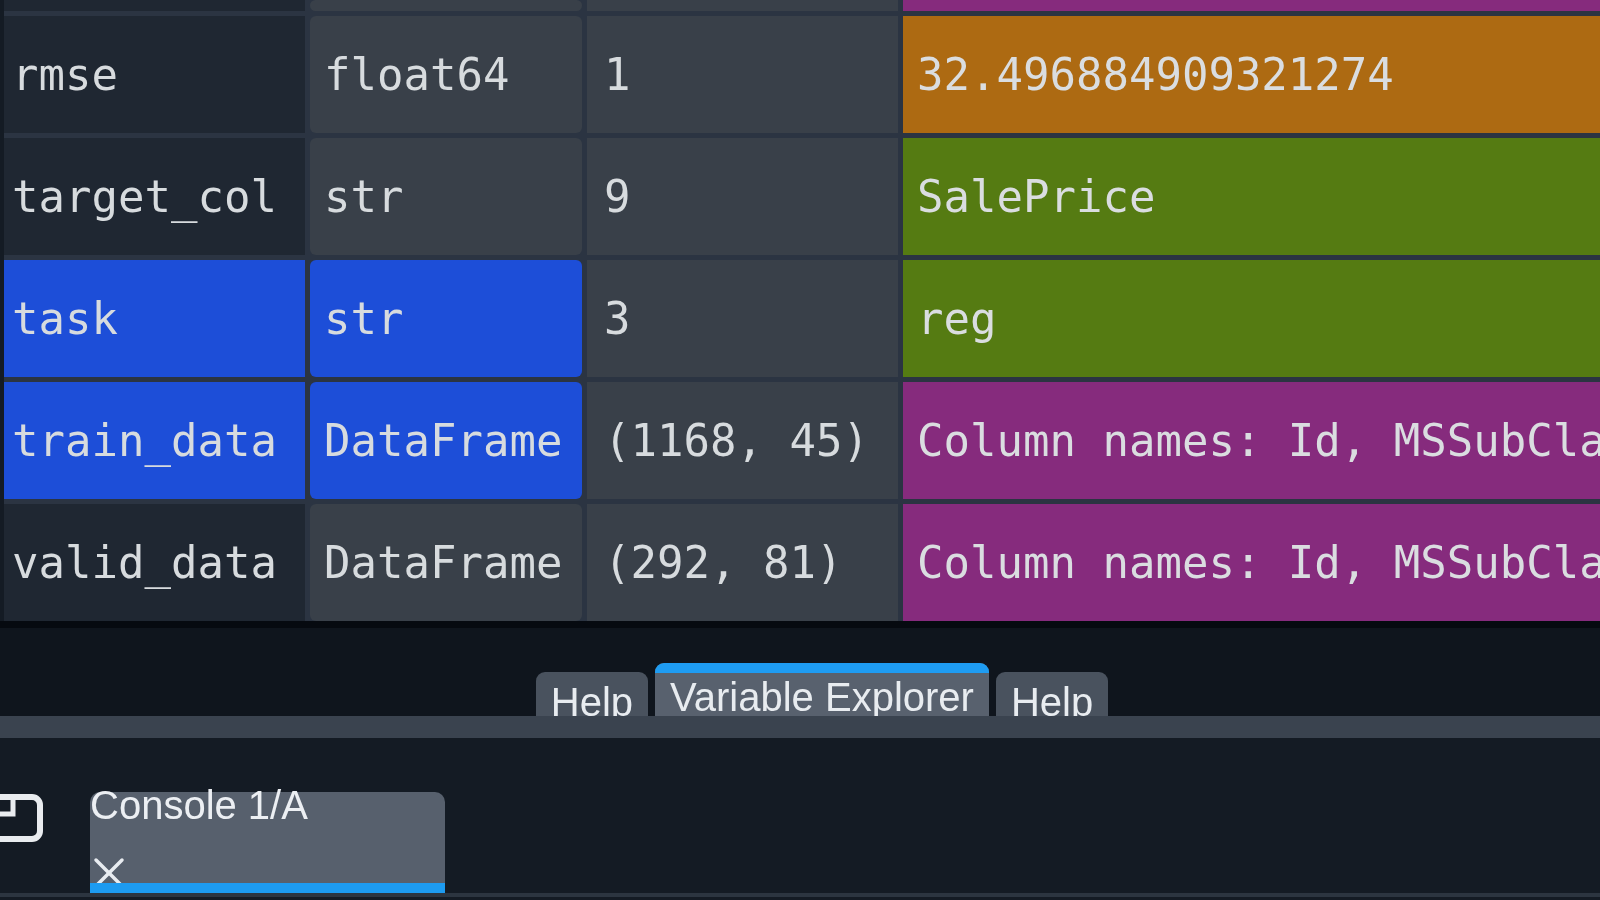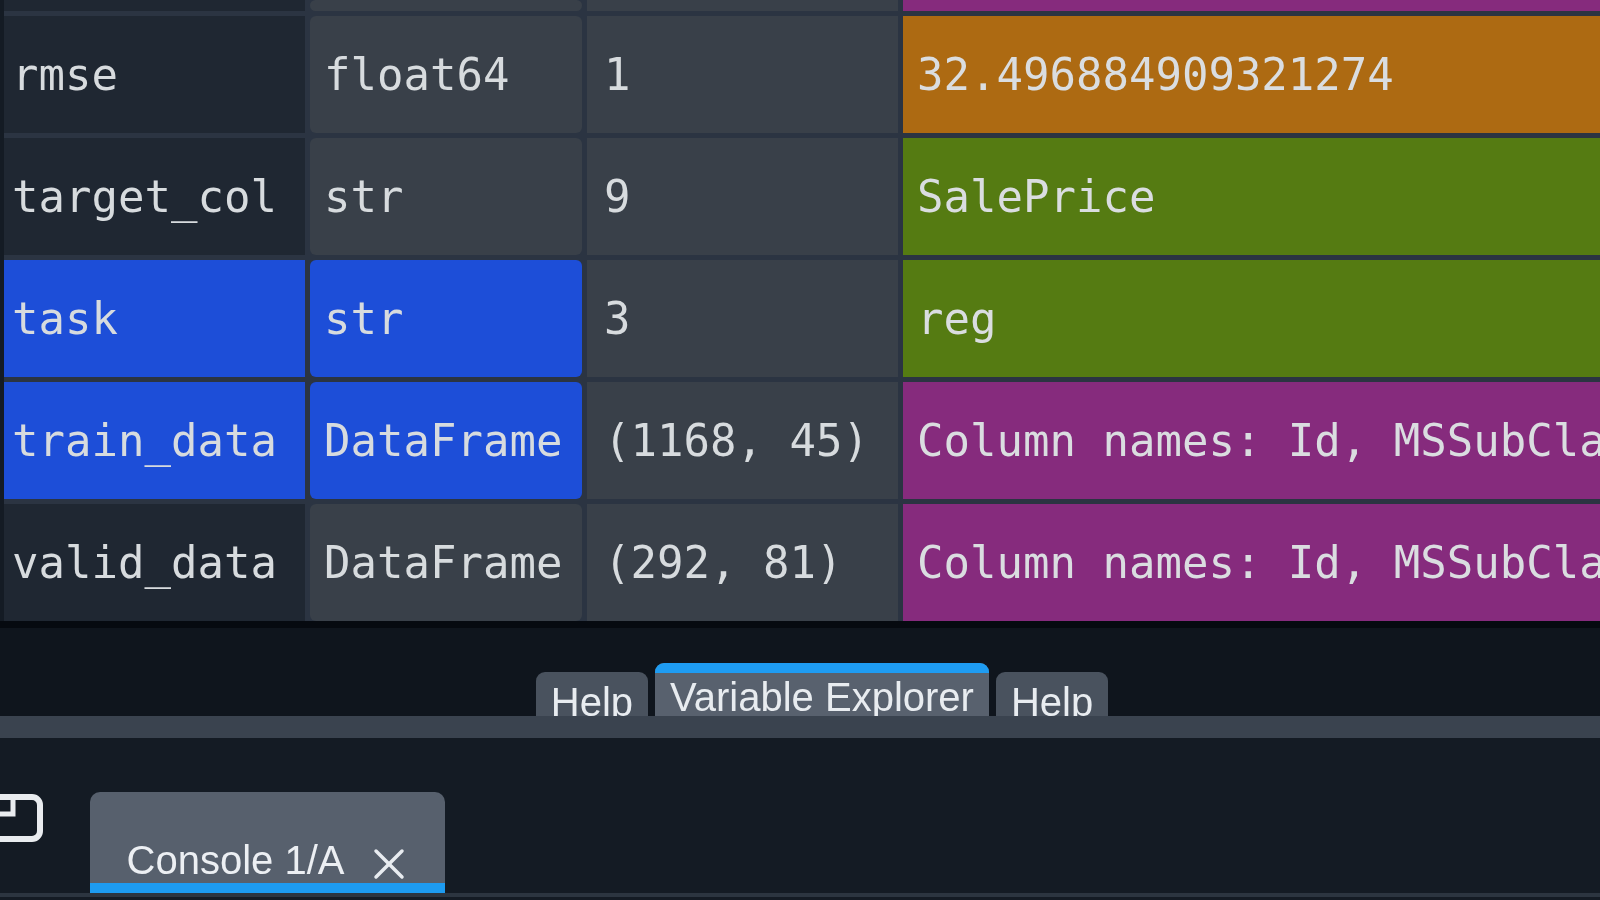--- a/index.html
+++ b/index.html
@@ -65,23 +65,23 @@
   .console-pane{
     position:absolute;left:0;top:738px;width:1600px;height:162px;
     background:#141b24;
   }
   .corner-btn{
     position:absolute;left:0;top:50px;width:48px;height:58px;
   }
   .console-tab{
     position:absolute;left:90px;top:54px;width:355px;height:91px;
     background:#57606d;border-radius:10px 10px 0 0;
-    display:flex;align-items:flex-end;justify-content:center;gap:26px;
+    display:flex;align-items:flex-start;justify-content:center;gap:26px;
     font-family:"Liberation Sans",sans-serif;
-    font-size:40px;color:#eceff3;cursor:default;
+    font-size:40px;color:#eceff3;cursor:default;flex-direction:column;
   }
   .console-tab-underline{
     position:absolute;left:90px;top:145px;width:355px;height:12px;
     background:#1d9bf0;
   }
   .console-bottom-line{
     position:absolute;left:0;top:155px;width:1600px;height:4px;
     background:#2c3540;
   }
   .close-btn{display:flex;align-items:center;}

